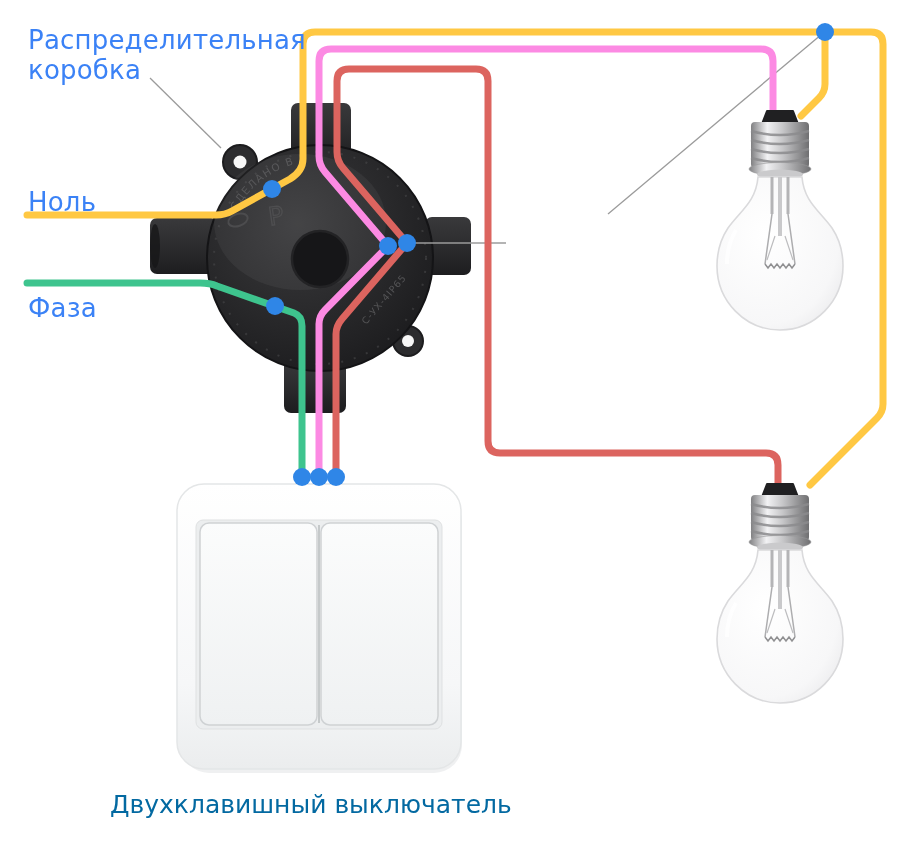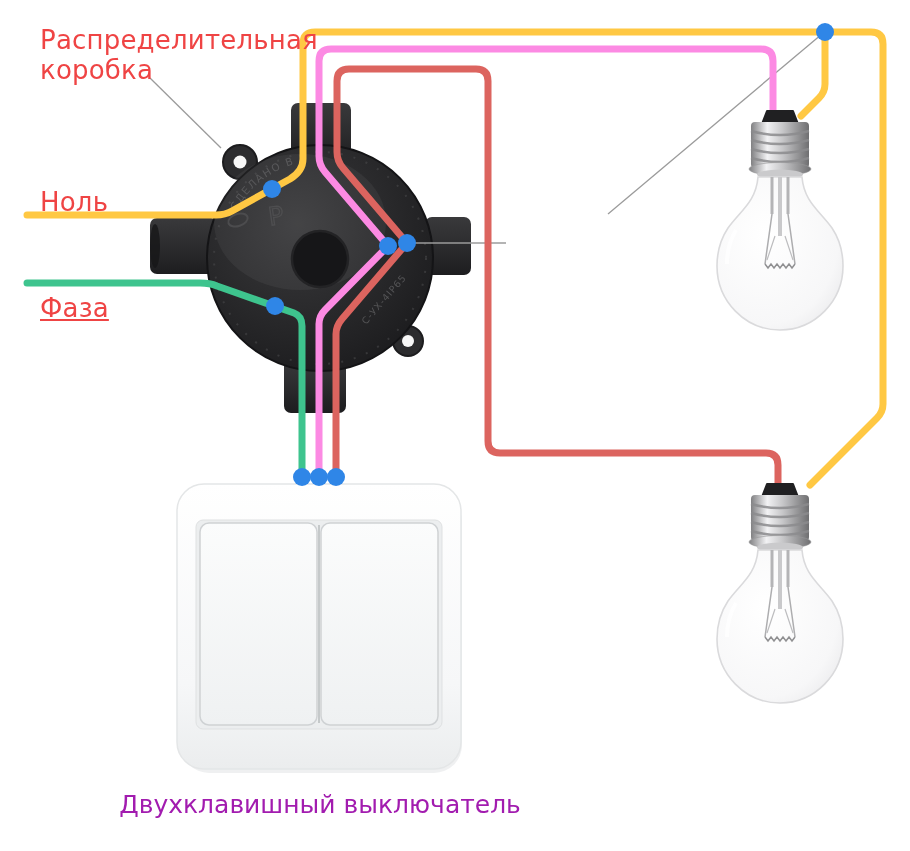--- a/index.html
+++ b/index.html
@@ -6,33 +6,32 @@
   .canvas{
     position:relative;
     width:910px;height:851px;
     background:#ffffff;
     font-family:"DejaVu Sans","Liberation Sans",sans-serif;
     overflow:hidden;
   }
   svg.scene{position:absolute;left:0;top:0;}
   .lbl{
     position:absolute;
-    color:#ef4444;
+    color:#3b82f6;
     font-size:26px;
     line-height:30px;
     letter-spacing:0.2px;
     white-space:normal;
-    margin-left:12px;
   }
   .lbl.small{font-size:25px;}
   .caption{
     position:absolute;
     left:110px;top:790px;width:420px;
-    text-align:center;
-    color:#a21caf;
+    text-align:left;
+    color:#0369a1;
     font-size:25px;
   }
   .wire{fill:none;stroke-width:7;stroke-linecap:round;stroke-linejoin:round;}
   .leader{fill:none;stroke-width:1.3;}
   .boxmark{font-family:"DejaVu Sans","Liberation Sans",sans-serif;}
 </style>
 </head>
 <body>
 
 <div class="canvas">
@@ -158,17 +157,17 @@
       <circle cx="319" cy="477" r="9" fill="#2F86E7"></circle>
       <circle cx="336" cy="477" r="9" fill="#2F86E7"></circle>
       <circle cx="825" cy="32" r="9" fill="#2F86E7"></circle>
     </g>
   </svg>
 
   <div class="lbl" style="left:28px; top:25px; width:255px;">Распределительная коробка</div>
 
   <div class="lbl" style="left:28px; top:187px;">Ноль</div>
 
-  <div class="lbl" style="left:28px; top:293px;text-decoration:underline;">Фаза</div>
+  <div class="lbl" style="left:28px; top:293px;">Фаза</div>
 
 
   <div class="caption">Двухклавишный выключатель</div>
 </div>
 
 </body></html>

